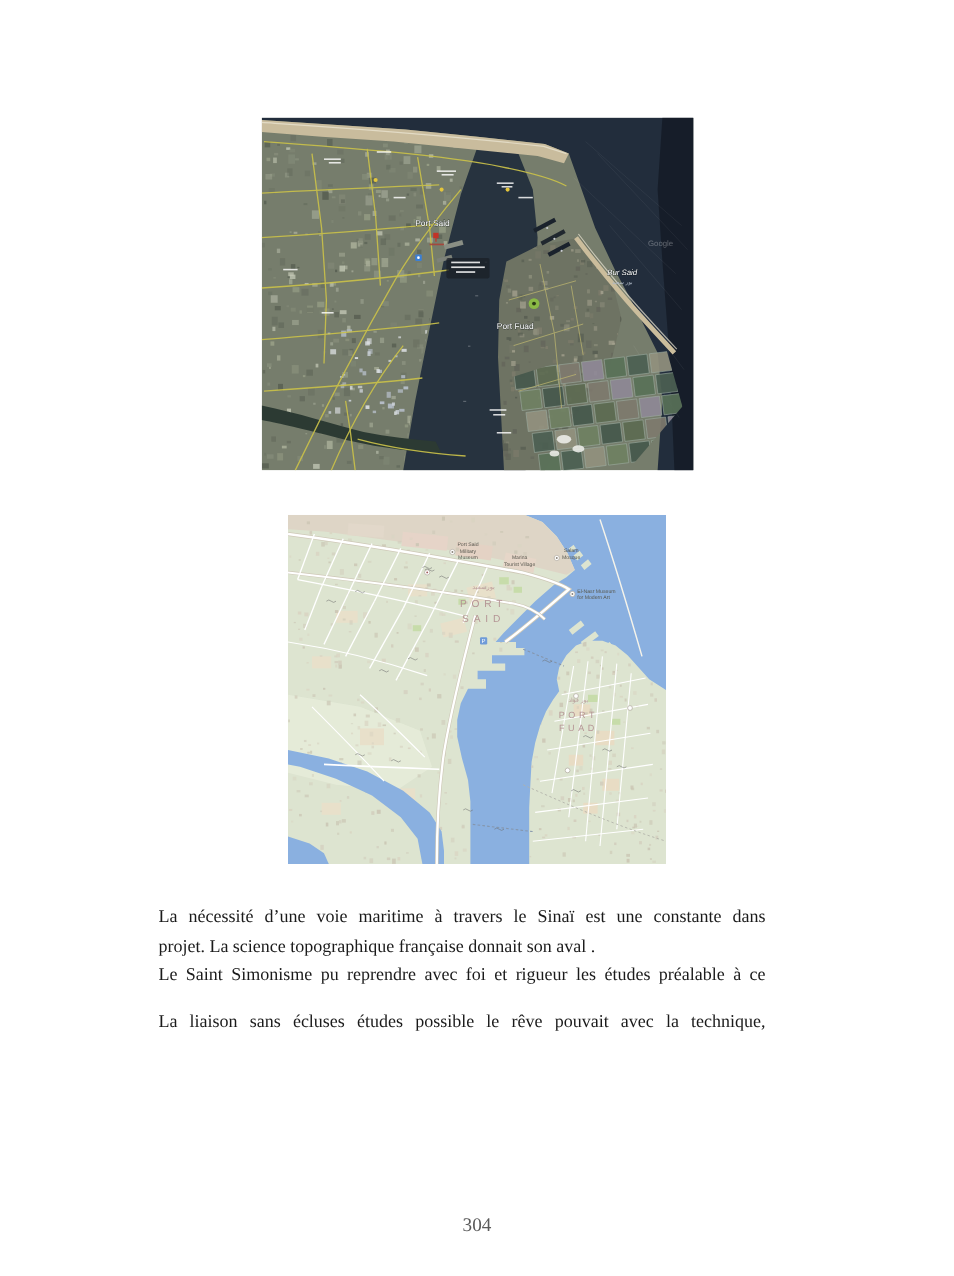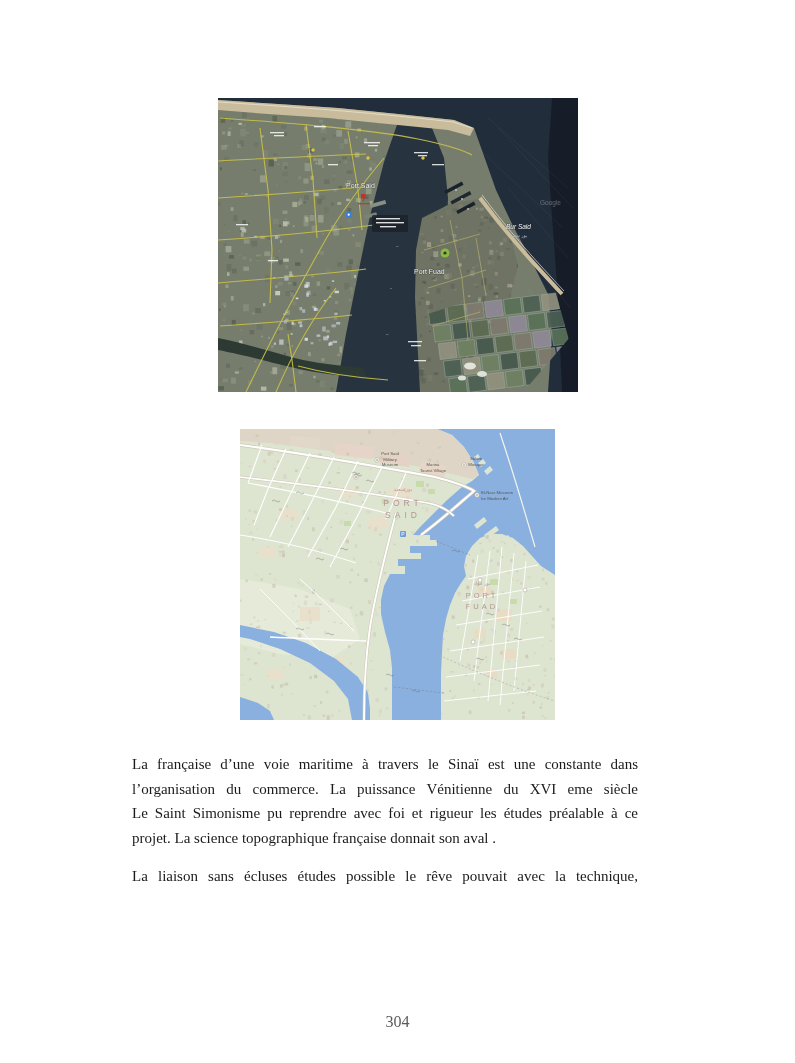--- a/index.html
+++ b/index.html
@@ -1321,26 +1321,25 @@
       </g>
       <g class="st-poi" font-size="4.3" text-anchor="start">
         <text x="241" y="65">El-Nasr Museum</text>
         <text x="241" y="70.5">for Modern Art</text>
       </g>
     </svg>
   </div>
 
   <div class="textblock">
       <div class="para">
-        <div class="line just">La française d’une voie maritime à travers le Sinaï est une constante dans</div>
-        <div class="line just">l’organisation du commerce. La puissance Vénitienne du XVI eme siècle</div>
+        <div class="line just">La nécessité d’une voie maritime à travers le Sinaï est une constante dans</div>
       </div>
       <div class="para">
+        <div class="line">projet. La science topographique française donnait son aval .</div>
         <div class="line just">Le Saint Simonisme pu reprendre avec foi et rigueur les études préalable à ce</div>
-        <div class="line">projet. La science topographique française donnait son aval .</div>
       </div>
       <div class="para gap">
         <div class="line just">La liaison sans écluses études possible le rêve pouvait avec la technique,</div>
       </div>
     </div>
 
   <div class="pagenum">304</div>
 </div>
 
 </body></html>

